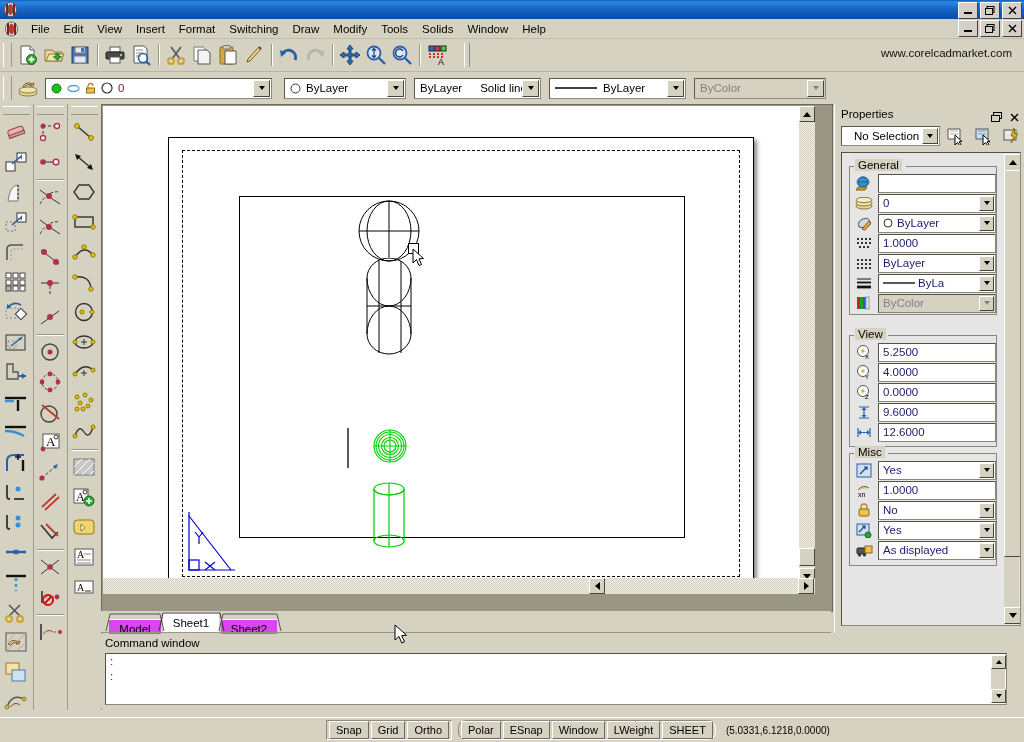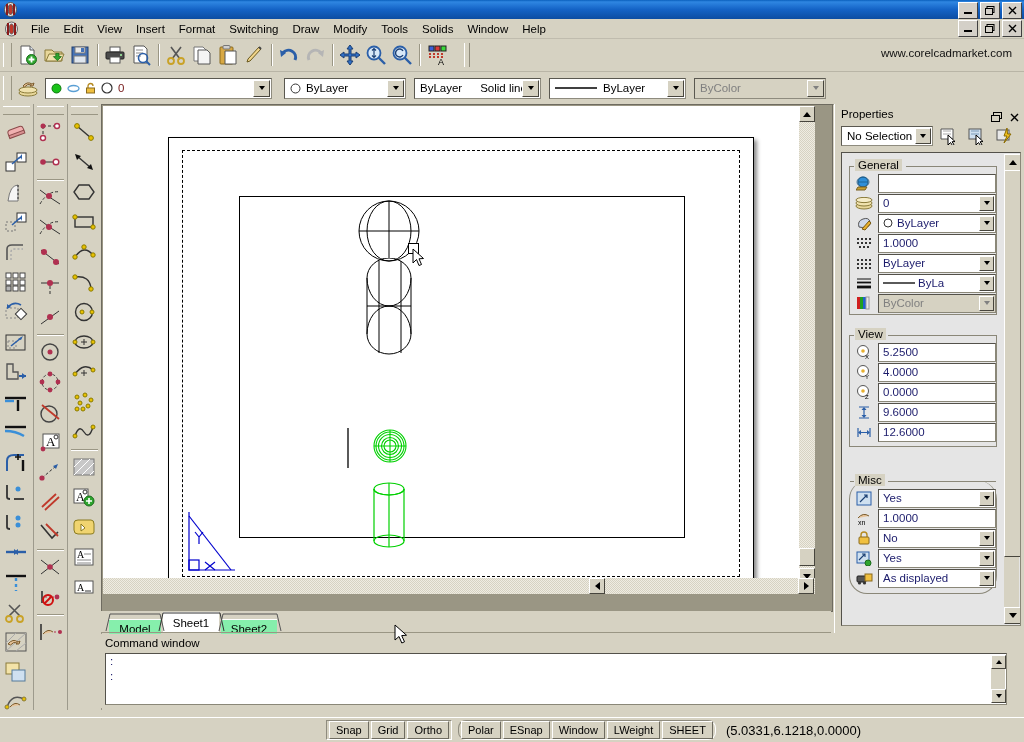--- a/index.html
+++ b/index.html
@@ -120,21 +120,21 @@
     border-right-color:#47453d;border-bottom-color:#47453d;
   }
   .arr-u{width:0;height:0;border-left:4px solid transparent;border-right:4px solid transparent;border-bottom:5px solid #000;}
   .arr-d{width:0;height:0;border-left:4px solid transparent;border-right:4px solid transparent;border-top:5px solid #000;}
   .arr-l{width:0;height:0;border-top:4px solid transparent;border-bottom:4px solid transparent;border-right:5px solid #000;}
   .arr-r{width:0;height:0;border-top:4px solid transparent;border-bottom:4px solid transparent;border-left:5px solid #000;}
 
   
   .tabsrow{position:absolute;left:101px;top:611px;width:730px;height:22px;background:#d6d2c2;}
   .tab{
-    position:absolute;top:8px;height:17px;background:#86efac;
+    position:absolute;top:8px;height:17px;background:#d946ef;
     font-size:11.5px;color:#000;
     display:flex;align-items:center;justify-content:center;
     border-top:1px solid #fff;
   }
   .tab.active{background:#fff;top:1px;height:19px;font-weight:normal;}
 
   
   .cmdpanel{position:absolute;left:101px;top:634px;width:923px;height:74px;background:#d6d2c2;}
   .cmdtitle{position:absolute;left:4px;top:3px;font-size:11.5px;}
   .cmdbox{
@@ -152,21 +152,21 @@
   }
   .sgroup{display:flex;align-items:center;border:1px solid #9a9684;
     border-top-color:#8e8b7e;border-left-color:#8e8b7e;
     border-right-color:#fff;border-bottom-color:#fff;
     padding:1px;height:16px;margin-left:4px;}
   .sbtnx{
     height:16px;padding:0 6px;font-size:11px;background:#d6d2c2;
     border:1px solid #fff;border-right-color:#6e6b60;border-bottom-color:#6e6b60;
     display:flex;align-items:center;margin:0 1px;white-space:nowrap;
   }
-  .coords{margin-left:10px;font-size:13px;}
+  .coords{margin-left:10px;font-size:10px;}
 
   
   .props{
     position:absolute;left:834px;top:104px;width:190px;height:529px;
     background:#d6d2c2;border-left:1px solid #fff;
   }
   .propshdr{position:absolute;left:0;top:4px;width:190px;height:18px;display:flex;align-items:flex-start;}
   .propshdr .t{font-size:11.5px;padding-left:6px;font-weight:normal;}
   .phbtn{position:absolute;top:2px;width:14px;height:14px;display:flex;align-items:center;justify-content:center;font-size:11px;}
   .seltop{position:absolute;left:6px;top:20px;display:flex;align-items:center;gap:4px;}
@@ -1006,21 +1006,21 @@
           </svg>
       </span>
       <span class="phbtn" style="right:4px;">
         <svg width="9" height="9">
             <path d="M1 1 L8 8 M8 1 L1 8" stroke="#000" stroke-width="1.4"></path>
           </svg>
       </span>
     </div>
 
     <div class="seltop">
-      <span class="combo" style="width:90px;height:18px;">
+      <span class="combo" style="width:90px;height:18px;padding-left:7px;">
         <span class="txt" style="padding-right:18px;">No Selection</span>
         <span class="arrow" style="width:14px;height:14px;">
             <span class="caret"></span>
           </span>
       </span>
       <span class="ibtn">
         <svg width="20" height="18" viewBox="0 0 20 18">
             <path d="M2 2 L14 2 L14 12 L2 12 Z" fill="#fff" stroke="#555"></path>
             <path d="M4 4 L12 4 M4 7 L12 7" stroke="#aaa"></path>
             <path d="M9 8 L9 18 L11.5 15.5 L13.5 18.5 L15 17.5 L13 14.8 L16 14.5 Z" fill="#fff" stroke="#000"></path>
@@ -1250,21 +1250,21 @@
                 <path d="M2 7.5 L5 5 L5 10 Z" fill="#2b5fa8"></path>
                 <path d="M14 7.5 L11 5 L11 10 Z" fill="#2b5fa8"></path>
               </svg>
           </span>
           <span class="pfield">
             <span class="ptxt" style="padding-right:4px;">12.6000</span>
           </span>
         </div>
       </div>
 
-      <div class="group" style="top:328px;height:112px;border-radius:18px;">
+      <div class="group" style="top:300px;height:112px;">
         <span class="glabel">Misc</span>
         <span class="gtop">
             <span class="a"></span>
             <span class="b" style="left:38px;right:0;"></span>
           </span>
 
         <div class="prow" style="margin-top:7px;">
           <span class="picon">
             <svg width="16" height="15" viewBox="0 0 16 15">
                 <rect x="1" y="1" width="14" height="13" fill="#cfe0f0" stroke="#2b5fa8"></rect>

